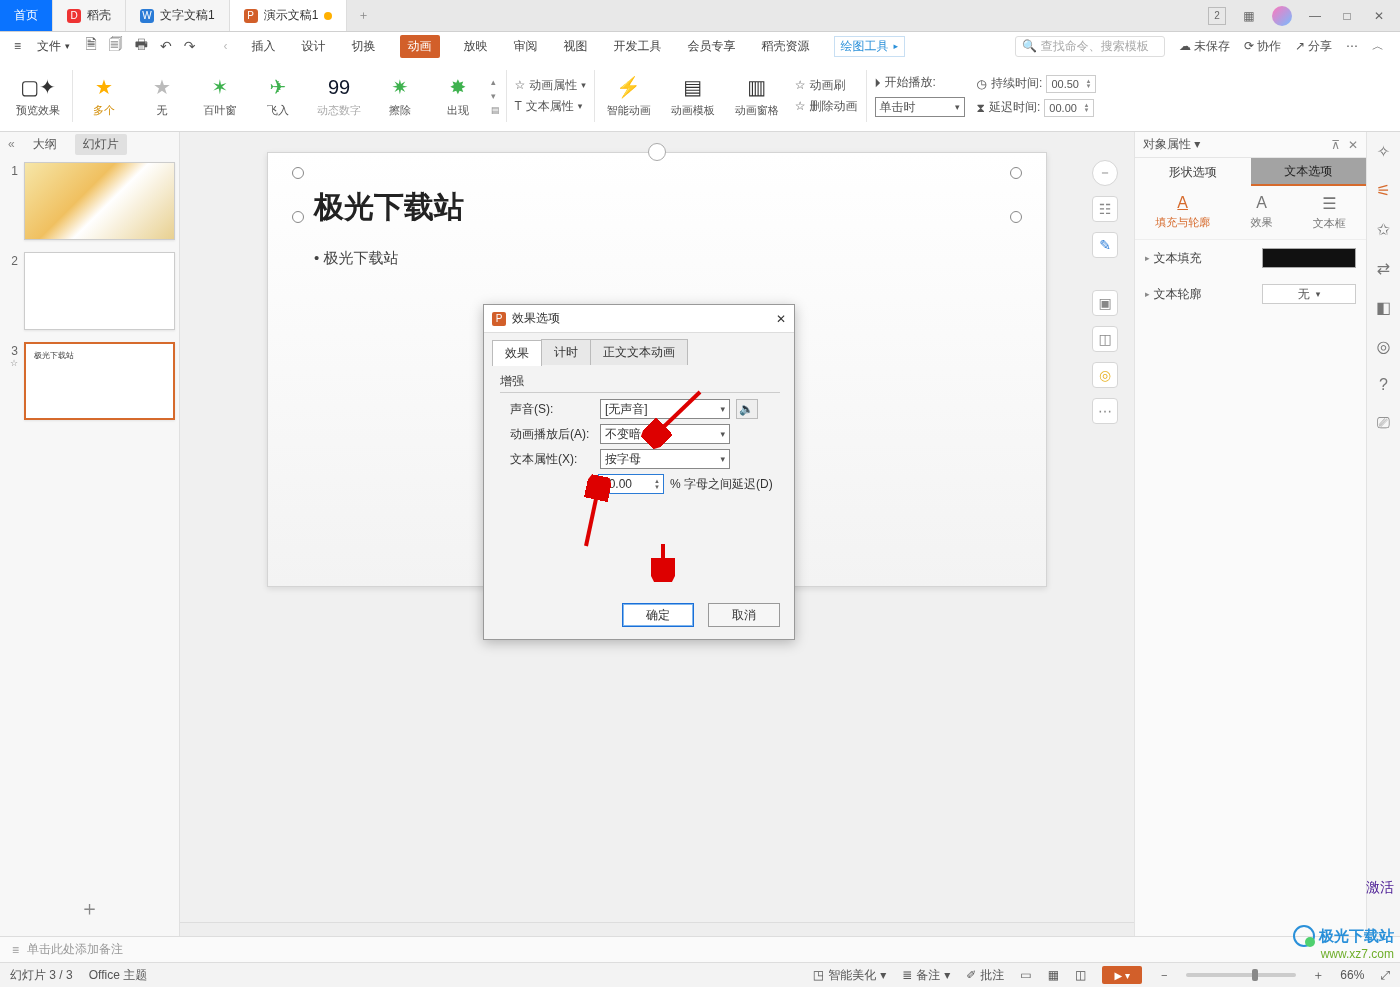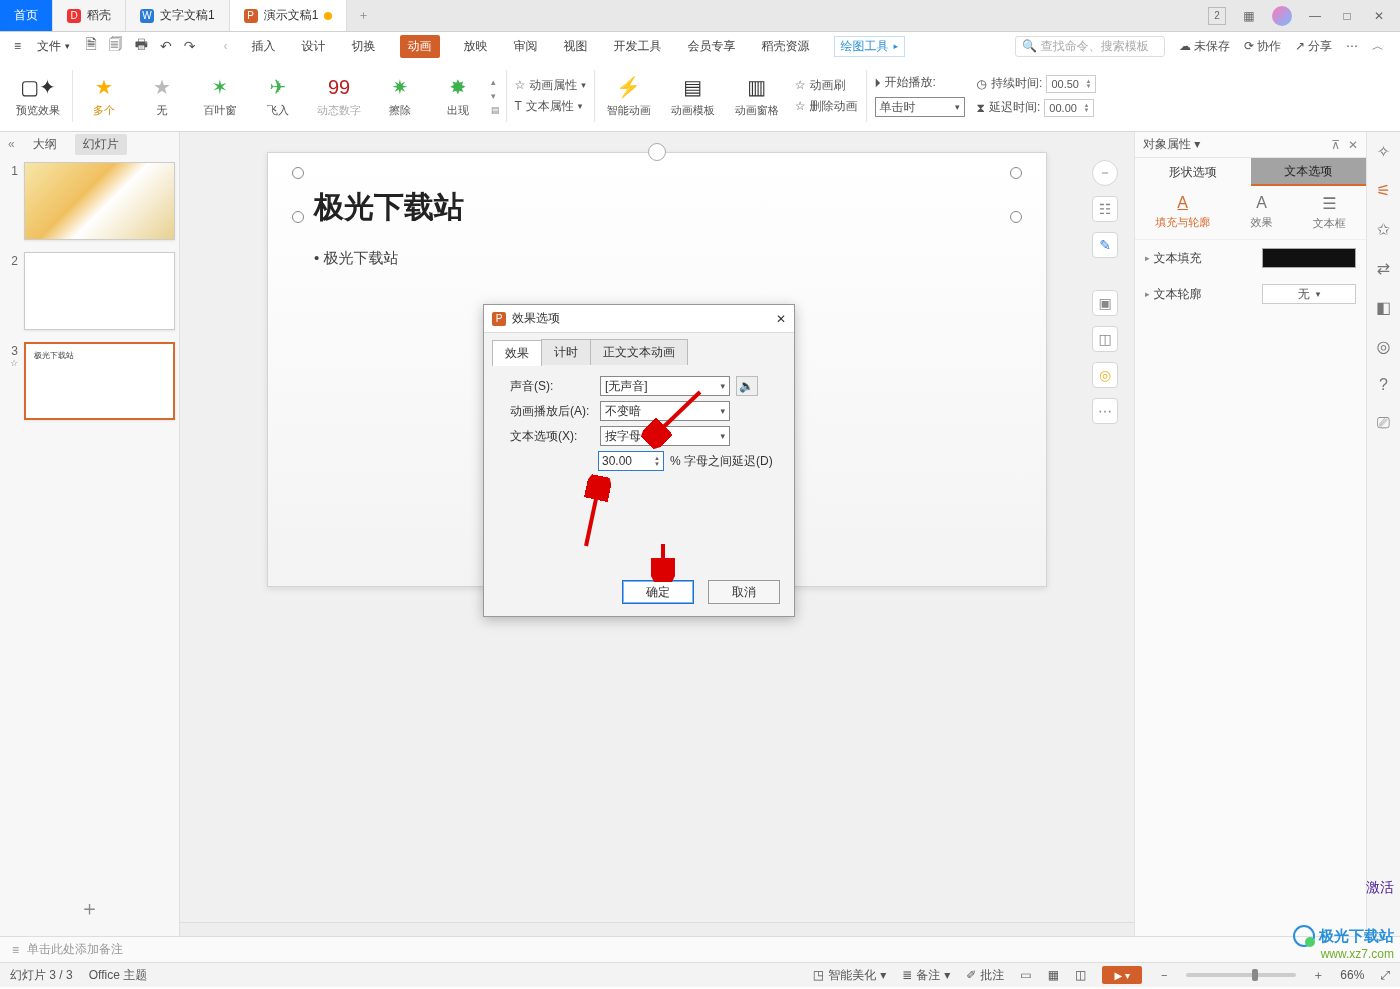--- a/index.html
+++ b/index.html
@@ -238,21 +238,21 @@
   </div>
   <div class="ribbon-group big">
     <div class="ribbon-icon star-green">✶</div>
     <div class="ribbon-label">百叶窗</div>
   </div>
   <div class="ribbon-group big">
     <div class="ribbon-icon star-green">✈</div>
     <div class="ribbon-label">飞入</div>
   </div>
   <div class="ribbon-group big">
-    <div class="ribbon-icon grey" style="color:#b91c1c">99</div>
+    <div class="ribbon-icon grey" style="color:#0f172a">99</div>
     <div class="ribbon-label grey">动态数字</div>
   </div>
   <div class="ribbon-group big">
     <div class="ribbon-icon star-green">✷</div>
     <div class="ribbon-label">擦除</div>
   </div>
   <div class="ribbon-group big">
     <div class="ribbon-icon star-green">✸</div>
     <div class="ribbon-label">出现</div>
   </div>
@@ -485,37 +485,38 @@
         <span>效果选项</span>
       </span>
     <span>✕</span>
   </div>
   <div class="dlg-tabs">
     <div class="dlg-tab active">效果</div>
     <div class="dlg-tab">计时</div>
     <div class="dlg-tab">正文文本动画</div>
   </div>
   <div class="dlg-body">
+    <div class="fieldset-label">增强</div>
     <div class="form-row">
       <label>声音(S):</label>
       <div class="combo">
           <span>[无声音]</span>
           <span class="dd">▾</span>
         </div>
       <div class="sound-btn">🔈</div>
     </div>
     <div class="form-row">
       <label>动画播放后(A):</label>
       <div class="combo">
           <span>不变暗</span>
           <span class="dd">▾</span>
         </div>
     </div>
     <div class="form-row">
-      <label>文本选项(X):</label>
+      <label>文本属性(X):</label>
       <div class="combo">
           <span>按字母</span>
           <span class="dd">▾</span>
         </div>
     </div>
     <div class="form-row" style="margin-left:100px">
       <div class="spin">
         <span class="v">30.00</span>
           <span class="ar">
             <span>▲</span>

